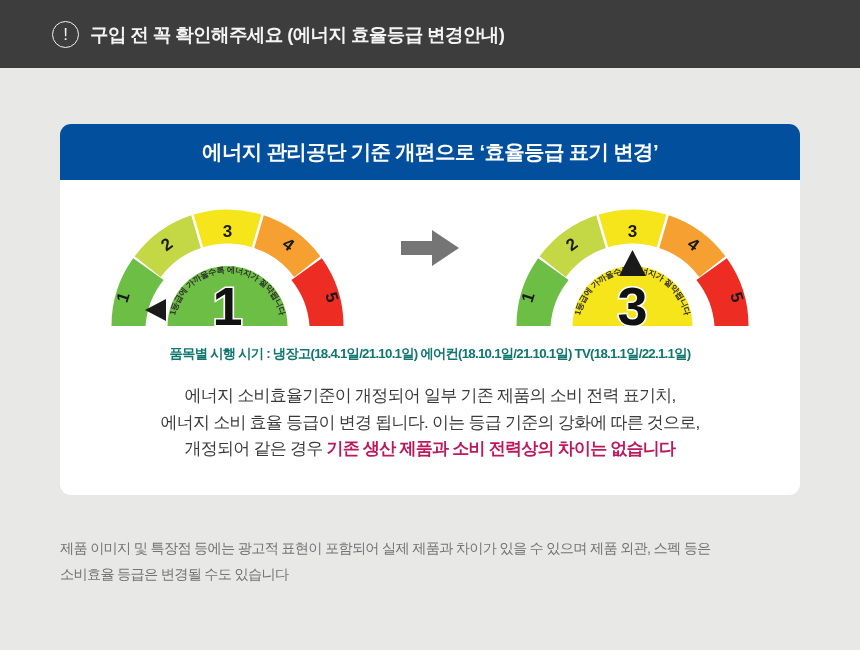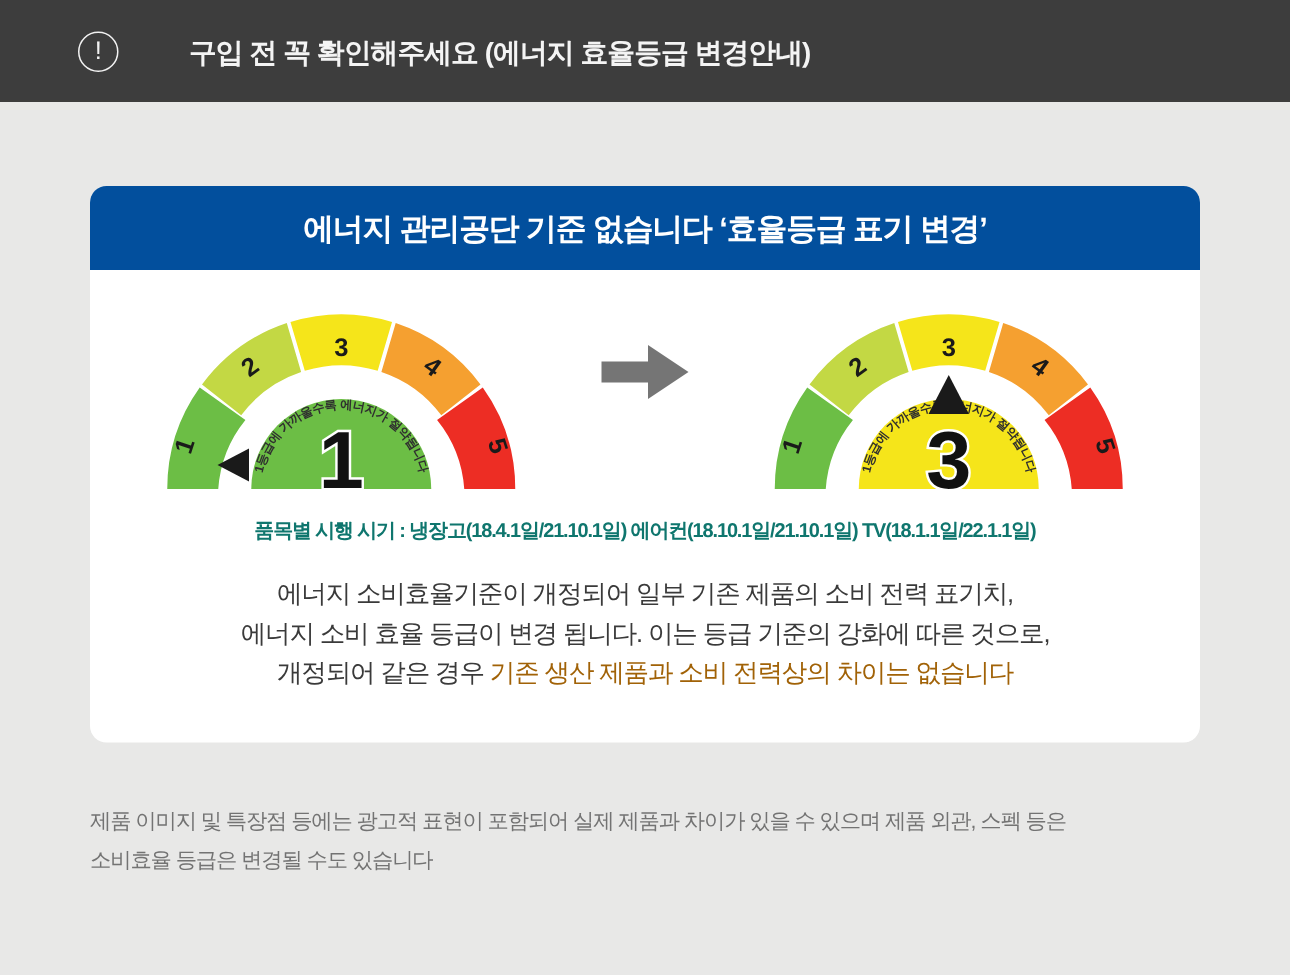--- a/index.html
+++ b/index.html
@@ -47,21 +47,20 @@
     font-weight: 400;
     transform: translateY(-0.5px);
   }
 
   .top-bar-title {
     color: #f4f4f4;
     font-size: 18.5px;
     font-weight: 600;
     letter-spacing: -0.6px;
     white-space: nowrap;
-    margin-left: 36px;
   }
 
   
   .card {
     position: absolute;
     left: 60px;
     top: 124px;
     width: 740px;
     height: 371px;
     border-radius: 11px;
@@ -157,22 +156,22 @@
     margin-top: 20px;
     text-align: center;
     color: #3a3a3a;
     font-size: 17px;
     line-height: 1.56;
     letter-spacing: -0.75px;
     font-weight: 500;
   }
   .body-copy .line { white-space: nowrap; }
   .body-copy .hl {
-    color: #a16207;
-    font-weight: 400;
+    color: #be185d;
+    font-weight: 700;
   }
 
   
   .disclaimer {
     position: absolute;
     left: 60px;
     top: 536px;
     width: 740px;
     color: #737373;
     font-size: 14.2px;
@@ -188,21 +187,21 @@
 <div class="top-bar">
   <div class="warn-icon">
     <span>!</span>
   </div>
   <div class="top-bar-title">구입 전 꼭 확인해주세요 (에너지 효율등급 변경안내)</div>
 </div>
 
 <div class="card">
 
   <div class="card-header">
-    <div class="card-header-title">에너지 관리공단 기준 없습니다 ‘효율등급 표기 변경’</div>
+    <div class="card-header-title">에너지 관리공단 기준 개편으로 ‘효율등급 표기 변경’</div>
   </div>
 
   <div class="card-body">
 
     <div class="gauges">
 
       <div class="gauge">
         <svg viewBox="0 0 255 130" xmlns="http://www.w3.org/2000/svg">
 
           <g>

